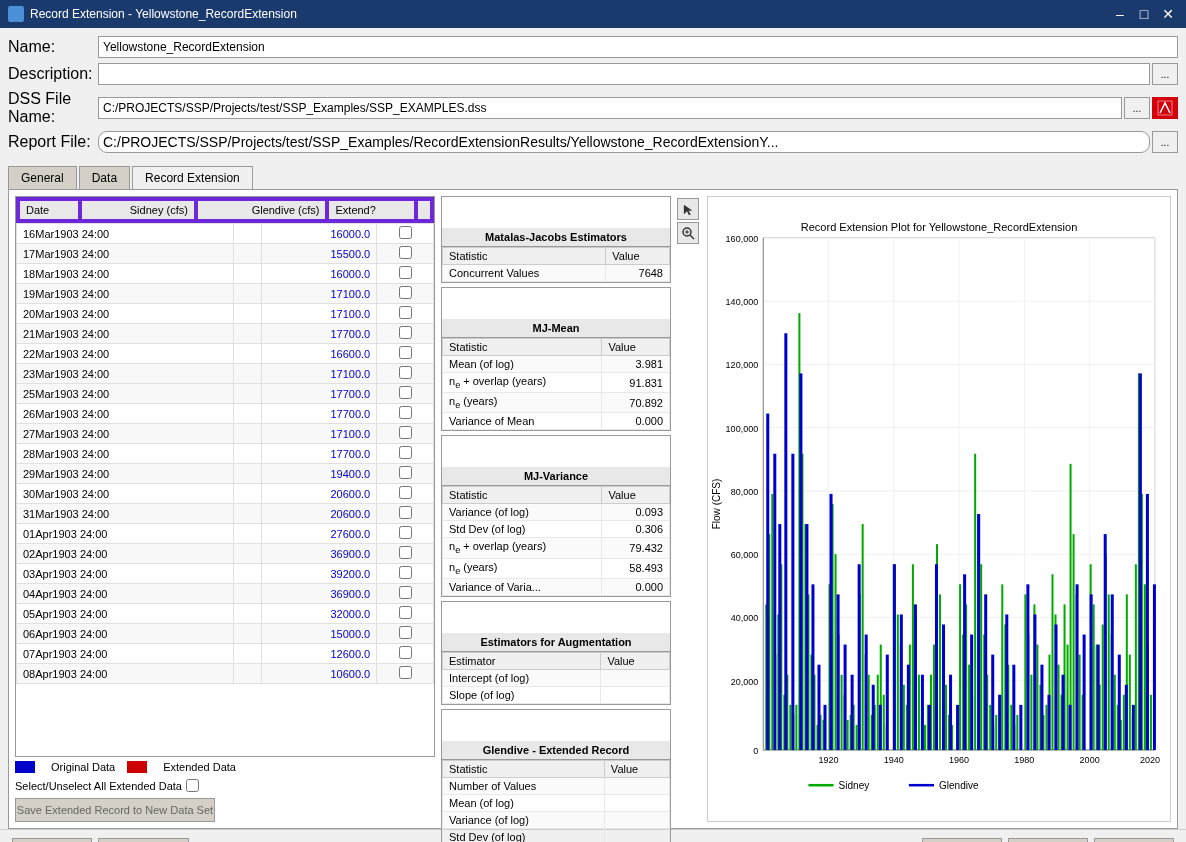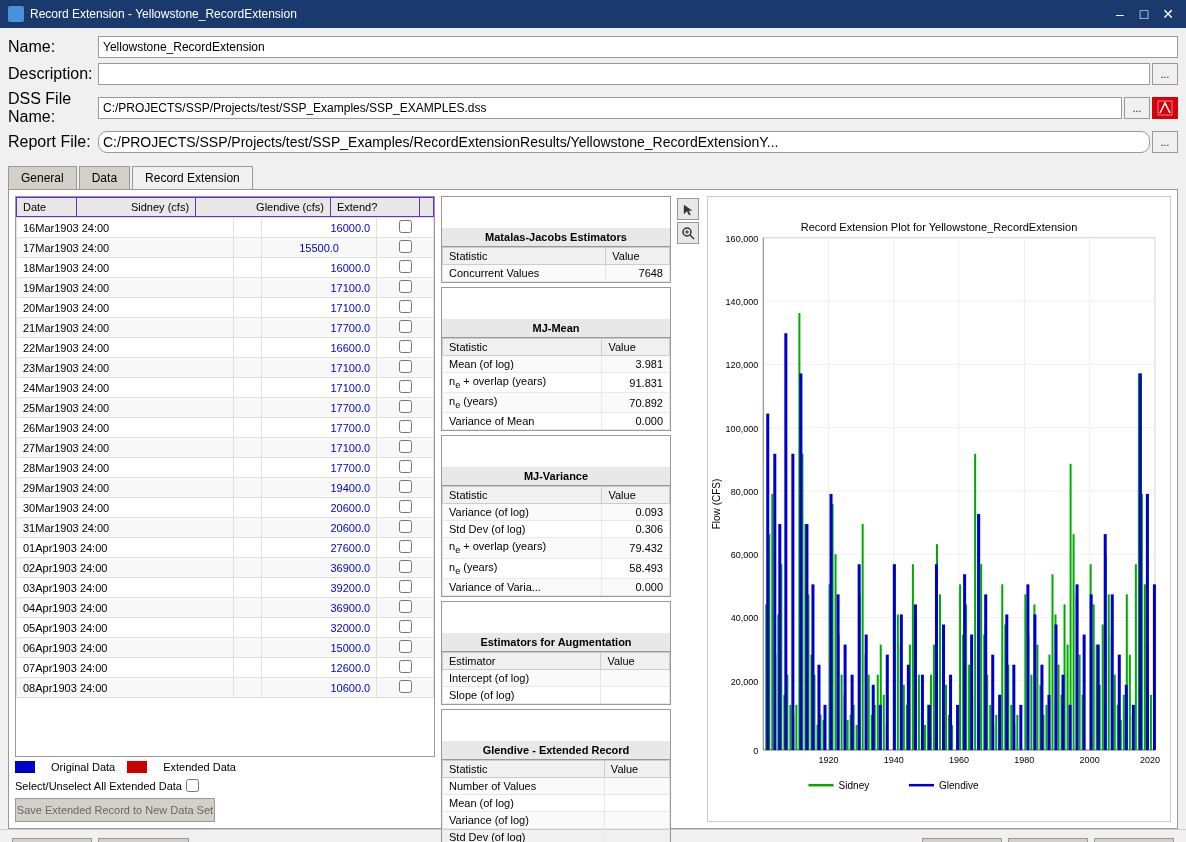--- a/index.html
+++ b/index.html
@@ -20,21 +20,21 @@
     .tabs { display: flex; margin-bottom: 0; padding: 0 8px; }
     .tab { padding: 4px 12px; border: 1px solid #999; border-bottom: none; background: #d4d0c8; cursor: pointer; font-size: 12px; margin-right: 2px; }
     .tab.active { background: #f0f0f0; font-weight: normal; }
 
     .content-area { background: white; border: 1px solid #999; margin: 0 8px; padding: 6px; display: flex; gap: 6px; height: 640px; }
 
     
     .left-panel { width: 420px; flex-shrink: 0; display: flex; flex-direction: column; }
     .data-table-wrapper { flex: 1; overflow: hidden; border: 1px solid #999; }
     .data-table { width: 100%; border-collapse: collapse; font-size: 11px; }
-    .data-table th { background: #e8e8e8; border: 1px solid #6d28d9; padding: 3px 6px; text-align: left; font-weight: normal; position: sticky; top: 0; }
+    .data-table th { background: #e8e8e8; border: 4px solid #6d28d9; padding: 3px 6px; text-align: left; font-weight: normal; position: sticky; top: 0; }
     .data-table th:nth-child(2), .data-table th:nth-child(3) { text-align: right; }
     .data-table td { border: 1px solid #e0e0e0; padding: 2px 6px; height: 20px; }
     .data-table td:nth-child(2), .data-table td:nth-child(3) { text-align: right; color: #0000cc; }
     .data-table td:nth-child(4) { text-align: center; }
     .table-scroll { height: 490px; overflow-y: auto; overflow-x: hidden; }
     
     .legend-row { display: flex; align-items: center; gap: 12px; padding: 4px 0; font-size: 11px; }
     .legend-item { display: flex; align-items: center; gap: 16px; }
     .legend-swatch { width: 20px; height: 12px; }
     .select-all-row { display: flex; align-items: center; gap: 4px; font-size: 11px; padding: 2px 0; }
@@ -130,21 +130,21 @@
           <tbody id="table-body">
           <tr style="background: white;">
                 <td>16Mar1903 24:00</td>
                 <td></td>
                 <td style="color: rgb(0, 0, 204);">16000.0</td>
                 <td style="text-align: center;"><input type="checkbox" style=""></td>
               </tr>
               <tr style="background: rgb(248, 248, 248);">
                 <td>17Mar1903 24:00</td>
                 <td></td>
-                <td style="color: rgb(0, 0, 204); text-align: center;">15500.0</td>
+                <td style="color: rgb(0, 0, 204);">15500.0</td>
                 <td style="text-align: center;"><input type="checkbox" style=""></td>
               </tr>
               <tr style="background: white;">
                 <td>18Mar1903 24:00</td>
                 <td></td>
                 <td style="color: rgb(0, 0, 204);">16000.0</td>
                 <td style="text-align: center;"><input type="checkbox" style=""></td>
               </tr>
               <tr style="background: rgb(248, 248, 248);">
                 <td>19Mar1903 24:00</td>
@@ -165,26 +165,20 @@
                 <td style="text-align: center;"><input type="checkbox" style=""></td>
               </tr>
               <tr style="background: white;">
                 <td>22Mar1903 24:00</td>
                 <td></td>
                 <td style="color: rgb(0, 0, 204);">16600.0</td>
                 <td style="text-align: center;"><input type="checkbox" style=""></td>
               </tr>
               <tr style="background: rgb(248, 248, 248);">
                 <td>23Mar1903 24:00</td>
-                <td></td>
-                <td style="color: rgb(0, 0, 204);">17100.0</td>
-                <td style="text-align: center;"><input type="checkbox" style=""></td>
-              </tr>
-              <tr style="background: white;">
-                <td>24Mar1903 24:00</td>
                 <td></td>
                 <td style="color: rgb(0, 0, 204);">17100.0</td>
                 <td style="text-align: center;"><input type="checkbox" style=""></td>
               </tr>
               <tr style="background: rgb(248, 248, 248);">
                 <td>25Mar1903 24:00</td>
                 <td></td>
                 <td style="color: rgb(0, 0, 204);">17700.0</td>
                 <td style="text-align: center;"><input type="checkbox" style=""></td>
               </tr>

